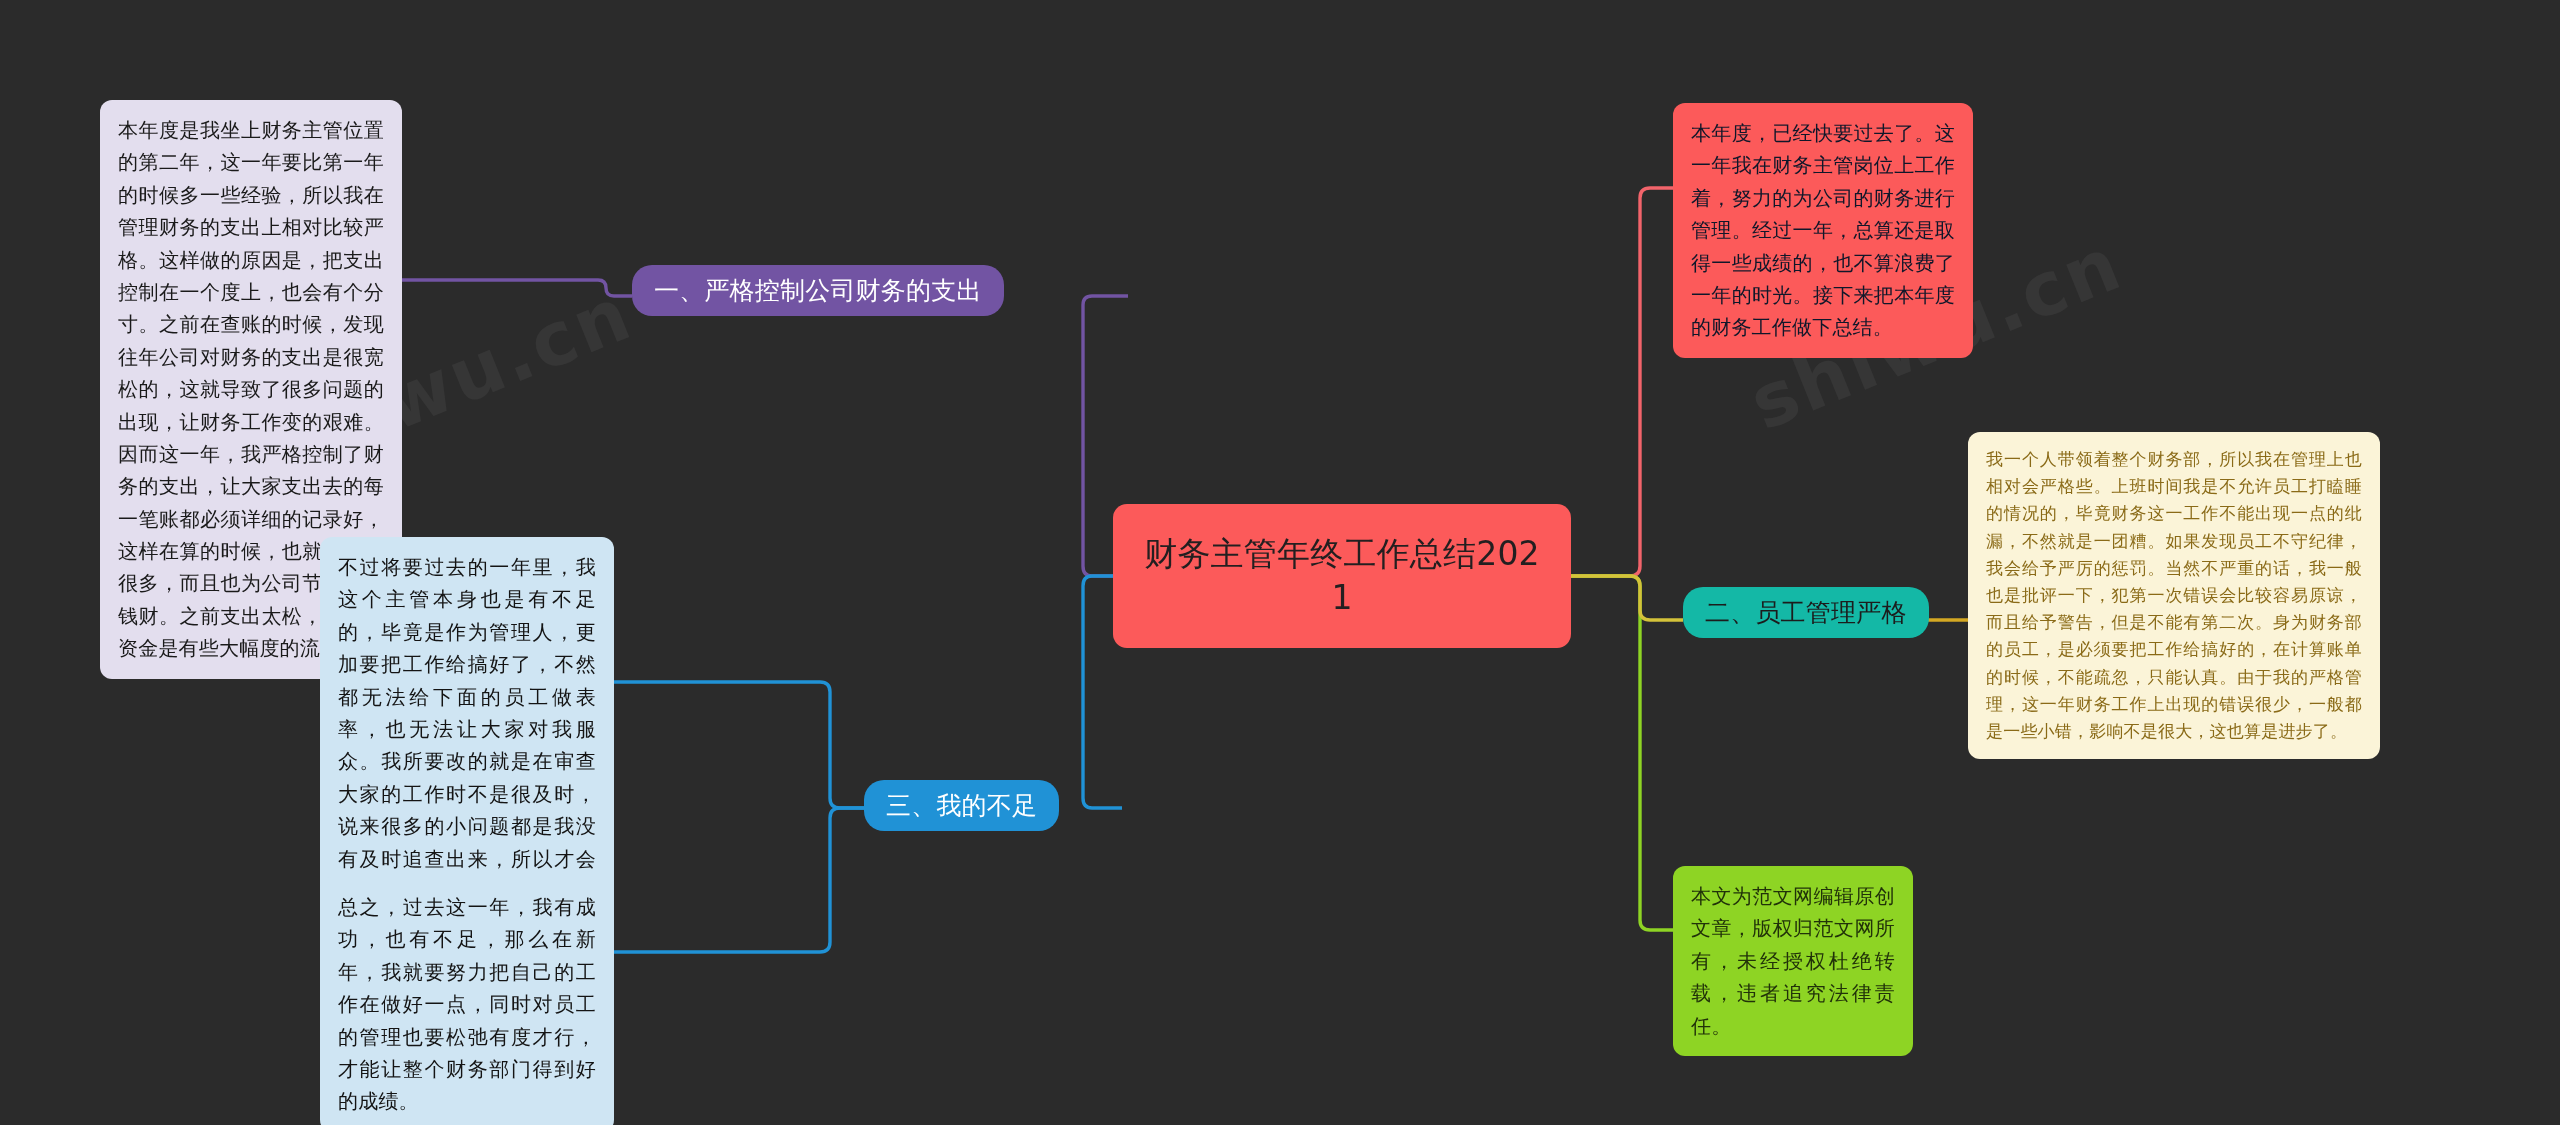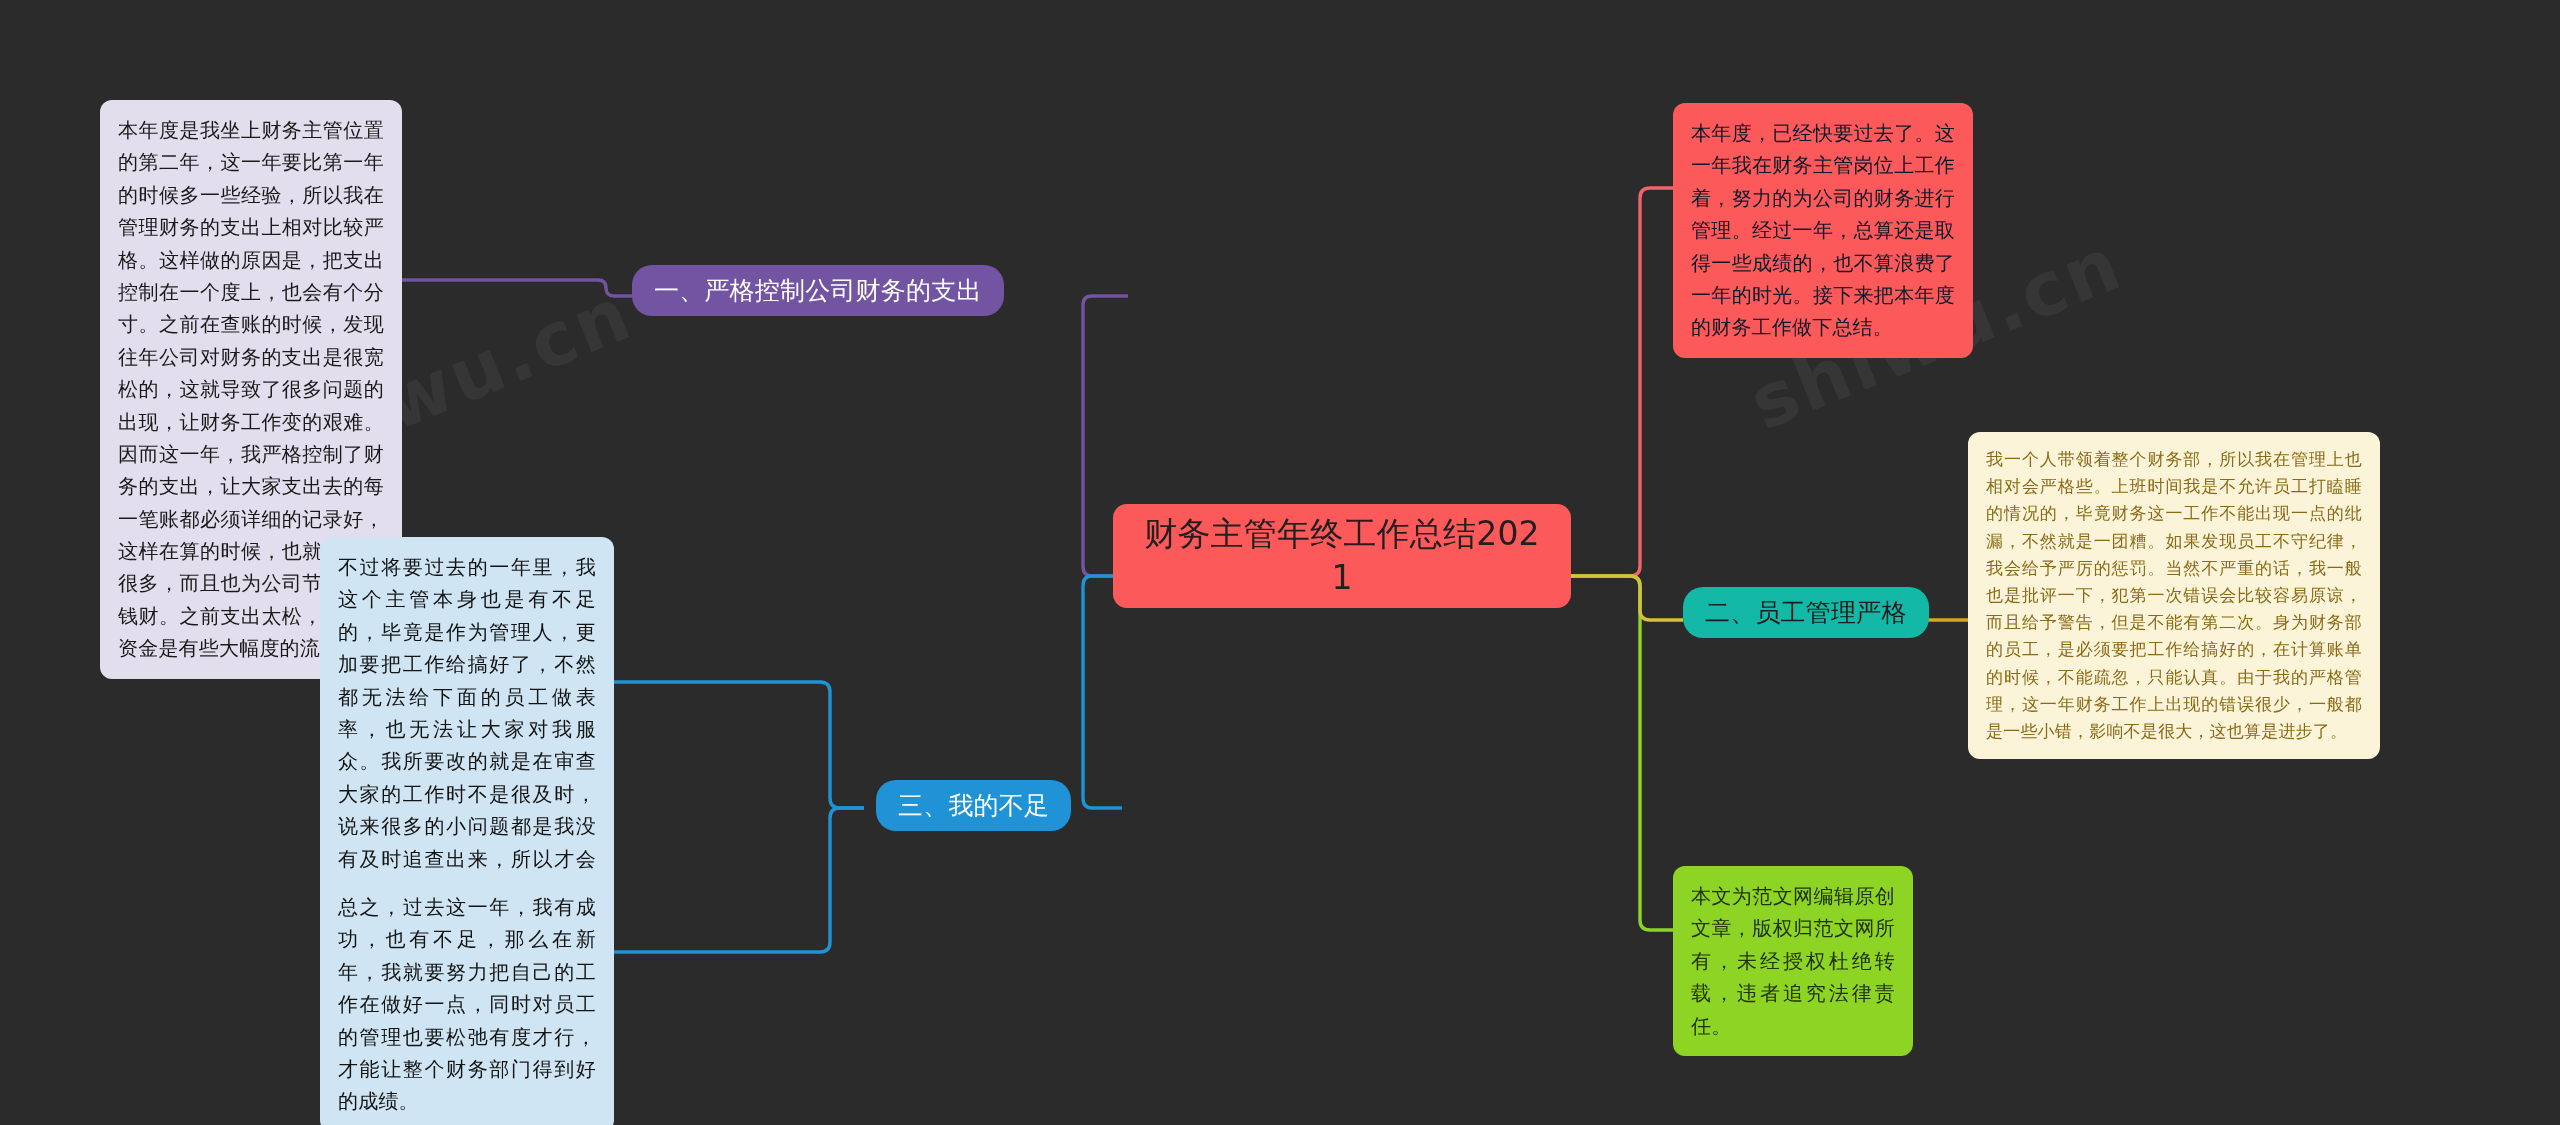--- a/index.html
+++ b/index.html
@@ -46,21 +46,21 @@
     border-radius: 20px;
     padding: 10px 22px;
     text-align: center;
     white-space: nowrap;
     line-height: 1.25;
   }
 
   
   #central {
     left: 1113px; top: 504px;
-    width: 458px; height: 104px;
+    width: 458px; height: 144px;
     background: #fc5a5a;
     color: #231f20;
     font-size: 33px;
     display: flex;
     align-items: center;
     justify-content: center;
     text-align: center;
     line-height: 1.32;
     padding: 10px 26px;
     border-radius: 14px;
@@ -73,21 +73,20 @@
   }
   #branch2 {
     left: 1683px; top: 587px;
     background: #14b8a6;
     color: #1c1c1c;
   }
   #branch3 {
     left: 864px; top: 780px;
     background: #2092d6;
     color: #ffffff;
-    margin-left: 12px;
   }
 
   #leaf1 {
     left: 100px; top: 100px;
     width: 302px;
     background: #e3deee;
     color: #1a1a1a;
   }
   #leaf2 {
     left: 320px; top: 537px;

